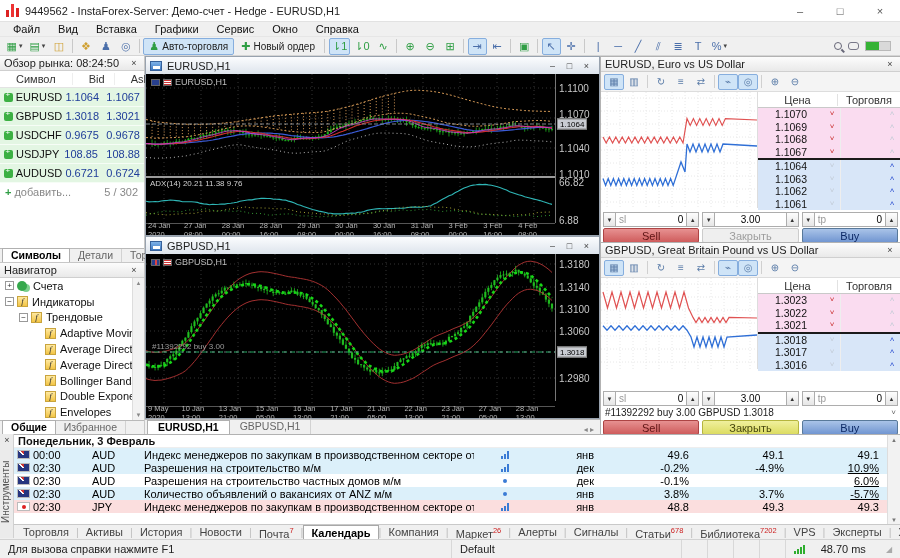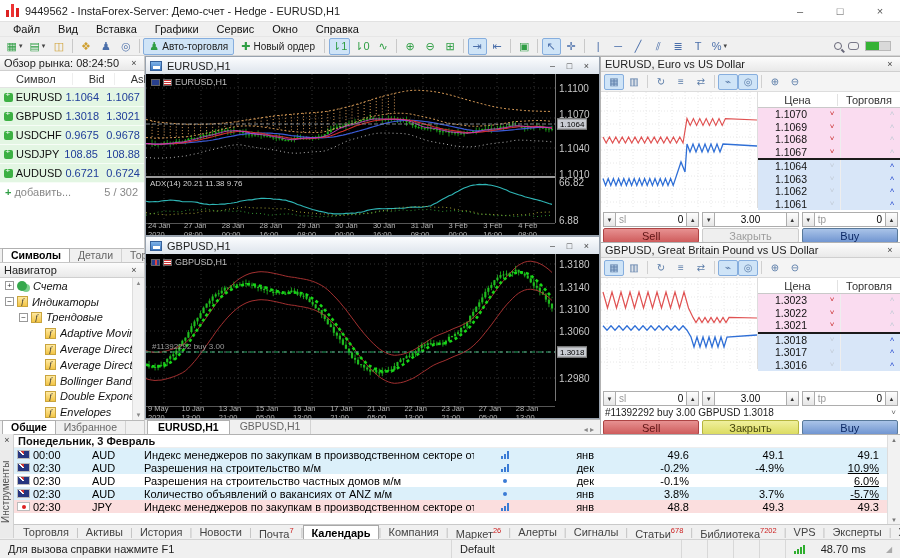--- a/index.html
+++ b/index.html
@@ -63,21 +63,21 @@
   
   #navigator{position:absolute;top:262px;left:0;width:145px;height:172px;background:#fff;border-right:1px solid #c7c7c7;border-top:1px solid #c7c7c7;}
   .nav-body{position:absolute;top:15px;bottom:14px;left:0;right:12px;overflow:hidden;}
   .nav-scroll{position:absolute;top:15px;bottom:14px;right:0;width:12px;background:#f2f2f2;border-left:1px solid #ddd;
     display:flex;flex-direction:column;justify-content:space-between;align-items:center;color:#888;font-size:6px;padding:2px 0;}
   .nav-row{display:flex;align-items:center;height:15.8px;white-space:nowrap;}
   .expander{width:9px;height:9px;border:1px solid #999;background:#fff;font-size:8px;line-height:7px;text-align:center;color:#333;margin-right:3px;flex:none;}
   .f-ico{width:11px;height:11px;background:linear-gradient(#ffe9a0,#f3c545);border:1px solid #c9a43d;
     font-family:"Liberation Serif",serif;font-style:italic;font-size:9px;line-height:9px;text-align:center;color:#333;margin-right:4px;flex:none;}
   .acct-ico{width:10px;height:10px;border-radius:50%;background:#35a84c;box-shadow:4px 2px 0 -1px #7ccf8d;margin-right:6px;flex:none;}
-  .nav-label{color:#111;overflow:hidden;text-overflow:clip;font-style:italic;}
+  .nav-label{color:#111;overflow:hidden;text-overflow:clip;}
   #navigator .mini-tabs{position:absolute;bottom:0;left:0;right:0;}
   
   .cwin{position:absolute;left:145px;width:455px;border:1px solid #98a2ae;background:#f0f0f0;}
   .cwin-title{height:17px;background:linear-gradient(#fbfcfe,#dde4ec);display:flex;align-items:center;padding:0 4px;color:#222;}
   .cwin-ico{width:12px;height:10px;background:linear-gradient(#7db2e8,#3f78c0);border:1px solid #35609a;margin-right:5px;position:relative;}
   .cwin-ico:after{content:"";position:absolute;left:2px;top:4px;width:7px;height:3px;background:#fff;}
   .cwin-ctl{margin-left:auto;display:flex;}
   .cwin-ctl span{width:17px;text-align:center;color:#444;font-size:9px;line-height:16px;}
   .cbody{position:absolute;left:0;right:0;bottom:0;background:#000;}
   .plot-label{position:absolute;left:5px;top:3px;color:#bdbdbd;font-size:9px;display:flex;align-items:center;gap:3px;z-index:3;}

